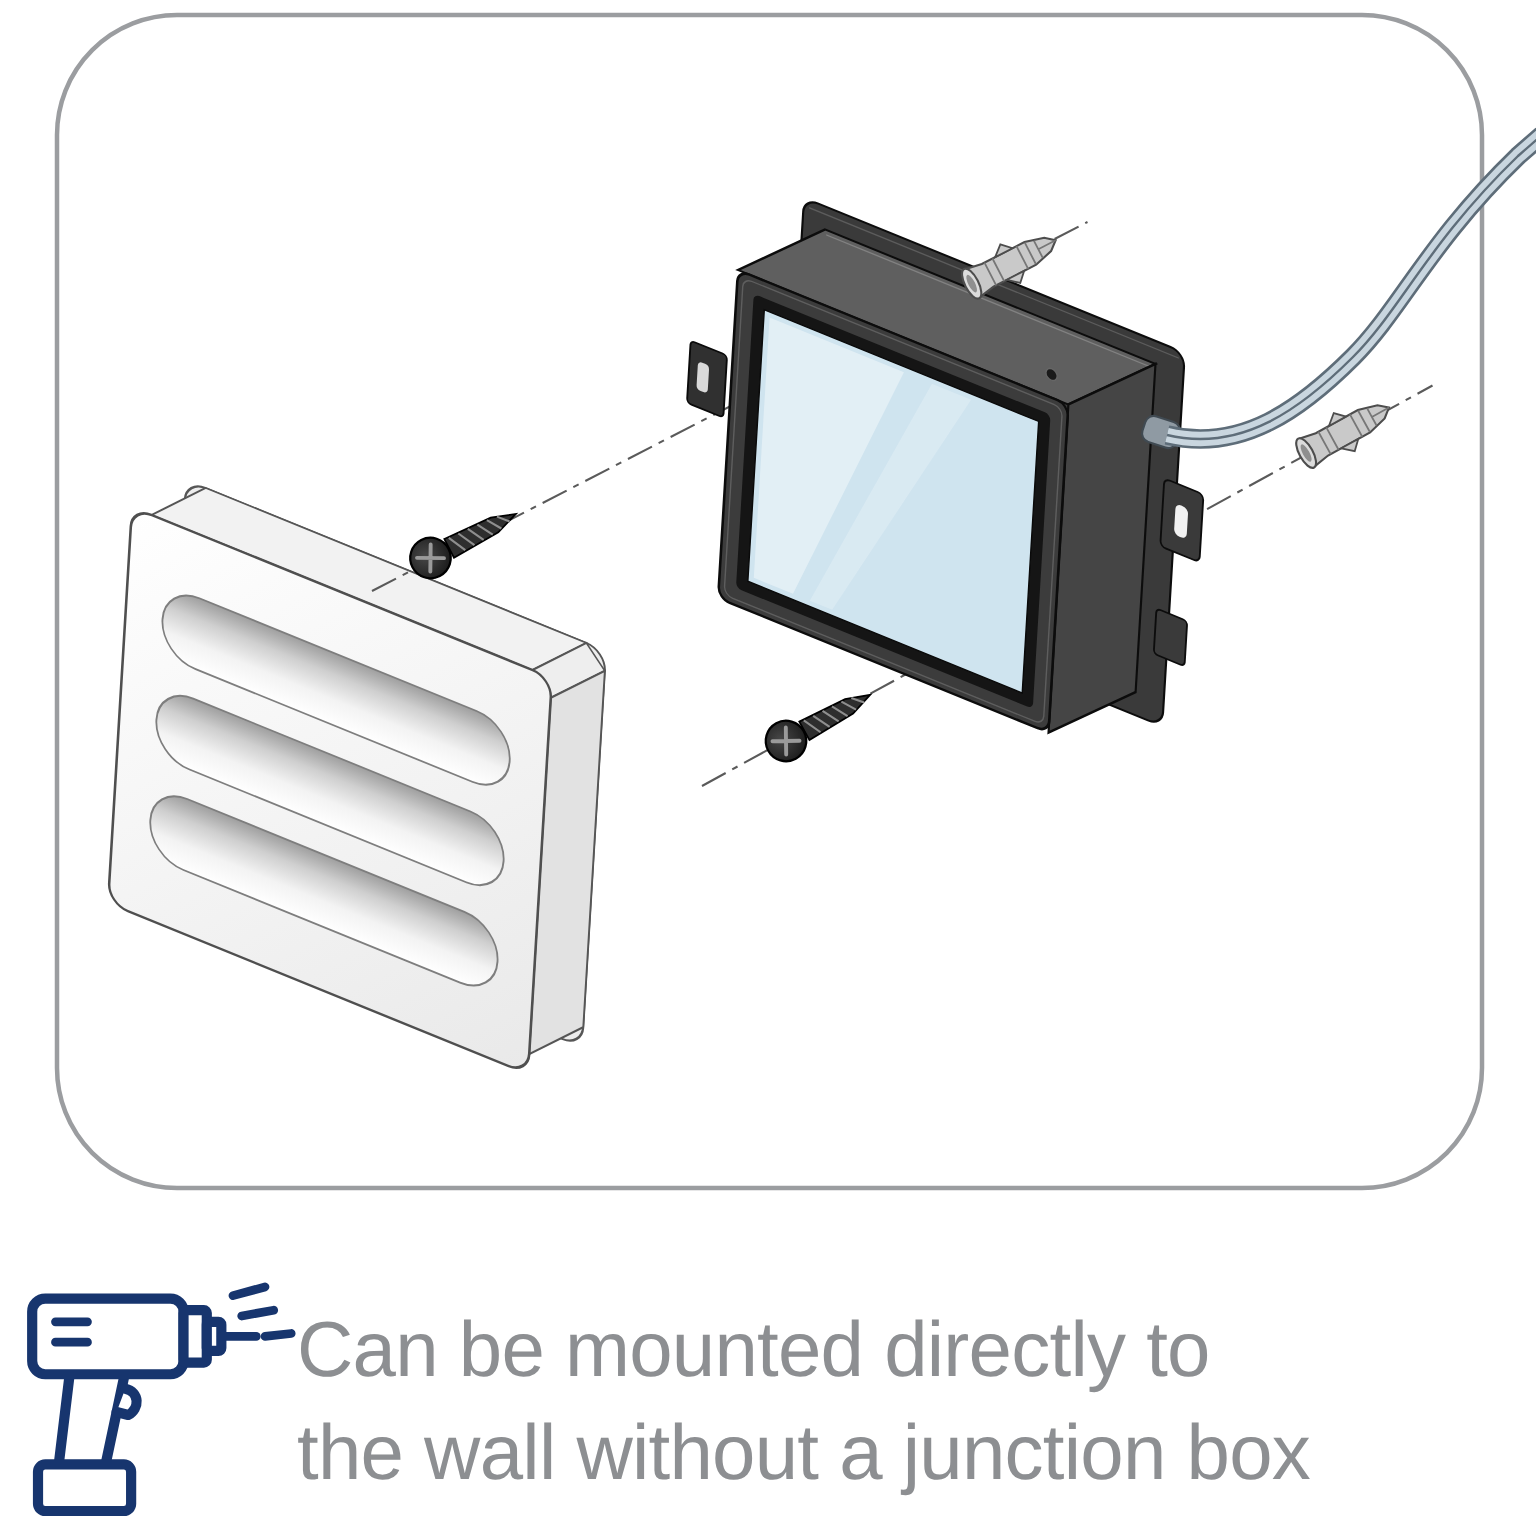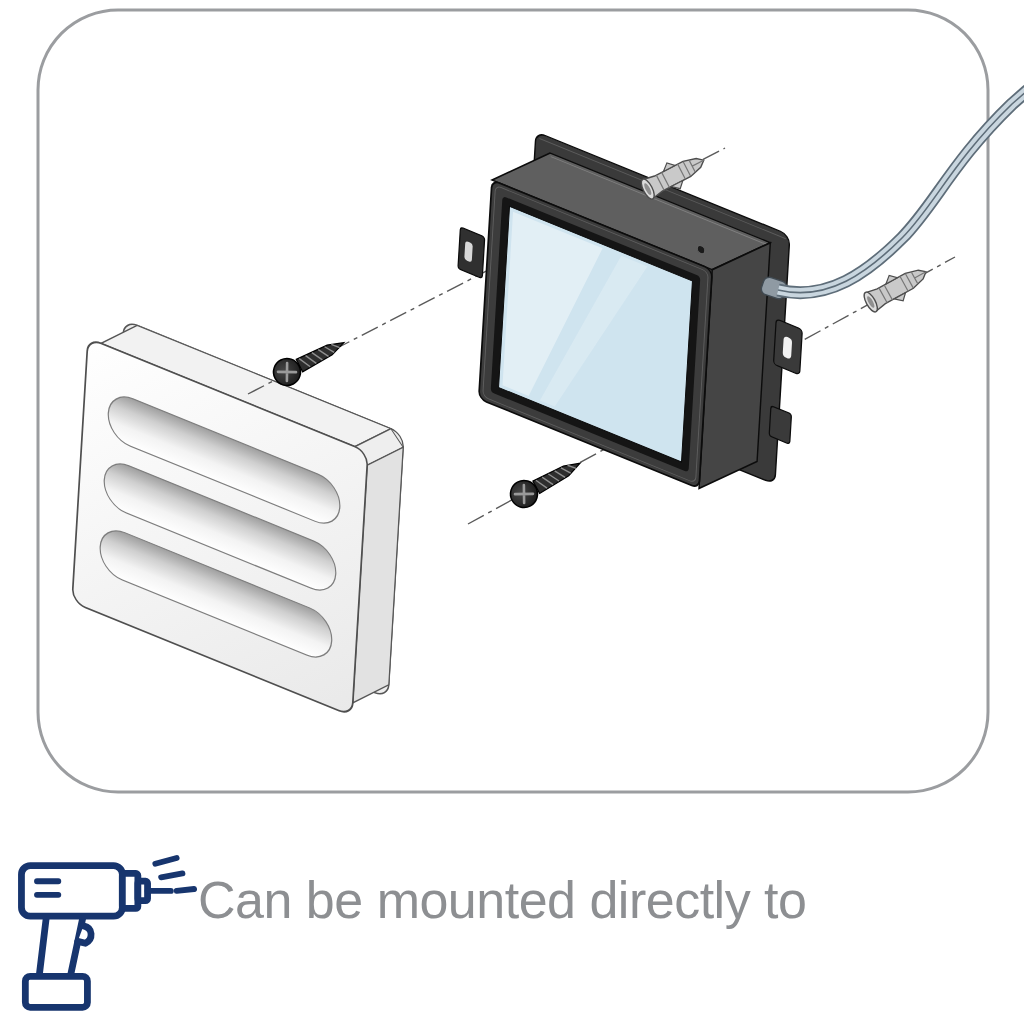--- a/index.html
+++ b/index.html
@@ -125,16 +125,17 @@
       <rect x="18" y="14" width="104" height="52" rx="9" fill="#ffffff"></rect>
       <path d="M34 30 H56 M34 44 H56" stroke-width="6"></path>
       <rect x="122" y="22" width="16" height="36" rx="2" fill="#ffffff"></rect>
       <rect x="138" y="30" width="10" height="20" rx="2" fill="#ffffff"></rect>
       <path d="M148 40 L172 40" stroke-width="6"></path>
       <path d="M156 12 L178 6 M162 26 L184 22 M178 40 L196 38" stroke-width="6"></path>
     </svg>
   </div>
   <div class="caption-text">
     <div>Can be mounted directly to</div>
+    <div>the wall without a junction box</div>
   </div>
 </div>
 
 </div>
 
 </body></html>

